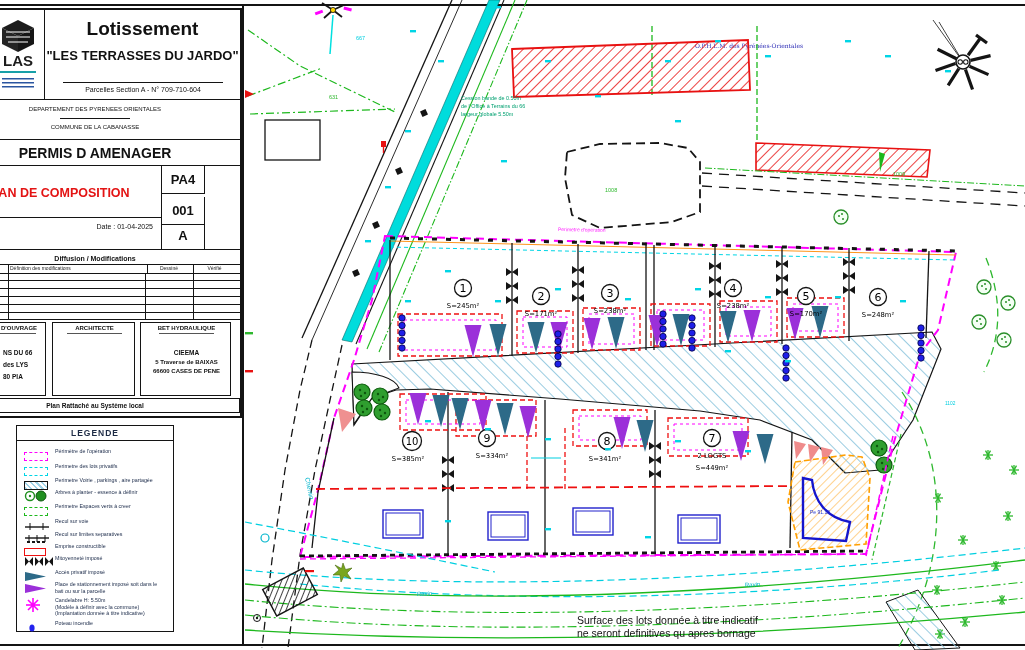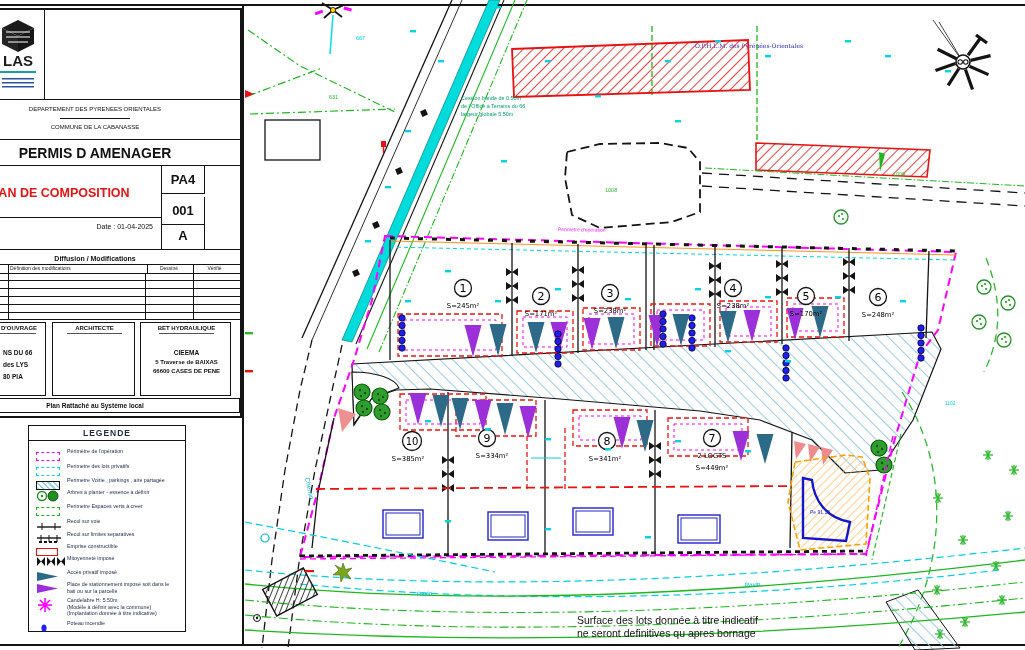--- a/index.html
+++ b/index.html
@@ -9,21 +9,21 @@
   
   .frame-line{position:absolute;background:#141414;}
   
   #tblock{position:absolute;left:-52px;top:8px;width:290px;height:406px;border:2px solid #141414;background:#fff;}
   .tb-cell{position:absolute;box-sizing:border-box;}
   .bb{border-bottom:1.4px solid #141414;}
   .br{border-right:1.4px solid #141414;}
   .ctr{text-align:center;}
   .red{color:#e31414;}
   
-  #legend{position:absolute;left:28px;top:425px;width:156px;height:205px;border:1.6px solid #141414;background:#fff;}
+  #legend{position:absolute;left:16px;top:425px;width:156px;height:205px;border:1.6px solid #141414;background:#fff;}
   .lg-title{position:absolute;left:0;top:0;width:100%;height:14px;border-bottom:1.4px solid #141414;
             font-size:8.5px;font-weight:bold;letter-spacing:1px;text-align:center;line-height:14px;color:#1d2b45;}
   .lg-row{position:absolute;left:0;width:100%;height:14px;}
   .lg-sym{position:absolute;left:7px;top:0;width:26px;height:10px;}
   .lg-txt{position:absolute;left:38px;top:1px;width:112px;font-size:5.3px;line-height:6.5px;color:#21304e;}
   .sw{display:inline-block;box-sizing:border-box;}
   
   .t-big{font-size:19px;font-weight:bold;}
   .t-sub{font-size:13px;font-weight:bold;}
   .t-xs{font-size:7px;}
@@ -50,20 +50,25 @@
             <line x1="-12" y1="-4" x2="12" y2="-4" stroke="#fff" stroke-width="1"></line>
             <line x1="-12" y1="1" x2="12" y2="1" stroke="#fff" stroke-width="1"></line>
             <line x1="-10" y1="6" x2="10" y2="6" stroke="#fff" stroke-width="1"></line>
           </g>
           <text x="68" y="56" text-anchor="middle" font-size="15" font-weight="bold" fill="#1c1c1c">LAS</text>
           <rect x="50" y="61" width="36" height="2" fill="#18a0a8"></rect>
           <rect x="52" y="68" width="32" height="1.5" fill="#2a55a0"></rect>
           <rect x="52" y="72" width="32" height="1.5" fill="#2a55a0"></rect>
           <rect x="52" y="76" width="32" height="1.5" fill="#2a55a0"></rect>
         </svg>
+      </div>
+      <div class="tb-cell" style="left:95px;top:0;width:195px;height:90px;">
+        <div class="abs ctr t-big" style="left:0;top:8px;width:195px;">Lotissement</div>
+        <div class="abs ctr t-sub" style="left:0;top:38px;width:195px;">"LES TERRASSES DU JARDO"</div>
+        <div class="abs ctr t-xs" style="left:18px;top:72px;width:160px;border-top:1.2px solid #141414;padding-top:3px;">Parcelles Section A - N° 709-710-604</div>
       </div>
     </div>
 
     <div class="tb-cell bb" style="left:0;top:90px;width:290px;height:40px;">
       <div class="abs ctr t-xxs" style="left:0;top:6px;width:290px;">DEPARTEMENT DES PYRENEES ORIENTALES</div>
       <div class="abs" style="left:110px;top:18px;width:70px;border-top:1.4px solid #141414;"></div>
       <div class="abs ctr t-xxs" style="left:0;top:24px;width:290px;">COMMUNE DE LA CABANASSE</div>
     </div>
 
     <div class="tb-cell bb ctr" style="left:0;top:130px;width:290px;height:26px;font-size:14px;font-weight:bold;line-height:26px;">PERMIS D AMENAGER</div>

